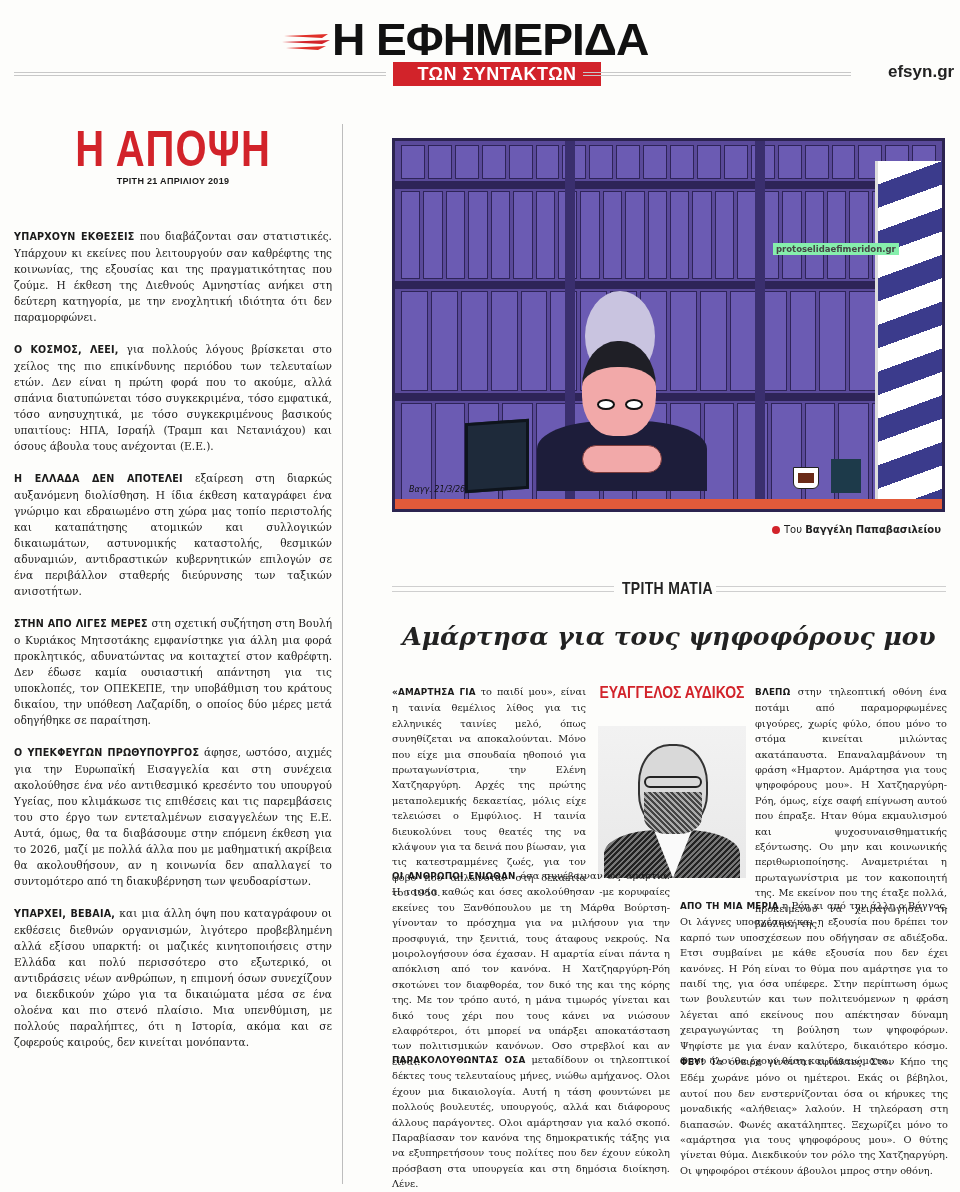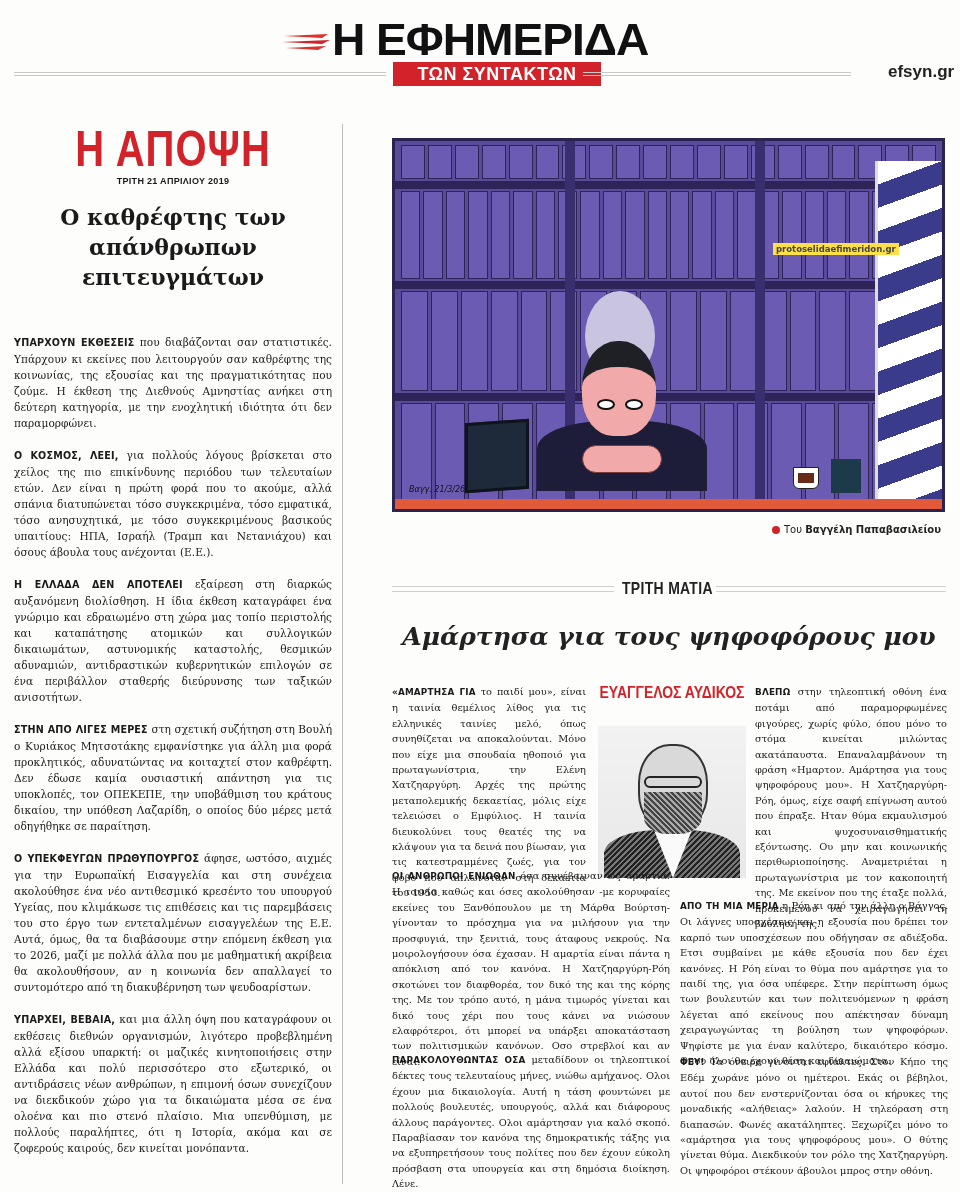--- a/index.html
+++ b/index.html
@@ -30,21 +30,21 @@
 
   
   .cartoon { position: absolute; left: 392px; top: 138px; width: 553px; height: 374px; background: #5a4a9a; border: 3px solid #2c2450; overflow: hidden; }
   .shelf { position: absolute; left: 0; width: 100%; height: 8px; background: #2e2458; }
   .bookrow { position: absolute; left: 0; width: 100%; display: flex; gap: 3px; padding: 0 6px; }
   .book { flex: 1; background: #6b5bb3; border: 1px solid #2e2458; }
   .pillar { position: absolute; top: 0; width: 10px; height: 100%; background: #3a2f6e; }
   .bubble { position: absolute; background: #fff; border: 2px solid #111; border-radius: 50%; display: flex; align-items: center; justify-content: center; text-align: center; font-family: "DejaVu Sans", sans-serif; font-size: 13px; line-height: 17px; color: #111; padding: 16px; }
   .bubble.b1 { left: 42px; top: 18px; width: 158px; height: 118px; }
   .bubble.b2 { left: 290px; top: 92px; width: 118px; height: 98px; font-size: 12px; }
-  .watermark { position: absolute; left: 378px; top: 102px; background: #fde047; font-family: "DejaVu Sans", sans-serif; font-weight: 700; font-size: 8.5px; color: #444; padding: 1px 3px; text-align: right; }
+  .watermark { position: absolute; left: 378px; top: 102px; background: #86efac; font-family: "DejaVu Sans", sans-serif; font-weight: 700; font-size: 8.5px; color: #444; padding: 1px 3px; text-align: right; }
   .lamp { position: absolute; left: 190px; top: 150px; width: 70px; height: 90px; border-radius: 50%; background: #c9c4e0; }
   .figure { position: absolute; left: 142px; top: 200px; width: 170px; height: 145px; }
   .head { position: absolute; left: 45px; top: 0; width: 74px; height: 95px; background: #f2a9a9; border-radius: 48% 48% 42% 42%; border-top: 26px solid #1f1f26; }
   .glasses { position: absolute; left: 60px; top: 58px; width: 46px; height: 12px; display: flex; justify-content: space-between; }
   .glasses span { width: 18px; height: 11px; background: #fff; border: 2px solid #111; border-radius: 50%; }
   .suit { position: absolute; left: 0; top: 80px; width: 170px; height: 70px; background: #1d1d3a; border-radius: 40% 40% 0 0; }
   .hands { position: absolute; left: 45px; top: 104px; width: 80px; height: 28px; background: #f2a9a9; border-radius: 14px; border: 1px solid #7a3a3a; }
   .monitor { position: absolute; left: 70px; top: 280px; width: 64px; height: 70px; background: #1e2a3a; border: 3px solid #0e141c; transform: skewY(-4deg); }
   .flag { position: absolute; left: 480px; top: 20px; width: 70px; height: 340px; background: repeating-linear-gradient(160deg, #ffffff 0 22px, #3b3b8c 22px 44px); border-left: 3px solid #ddd; }
   .cup { position: absolute; left: 398px; top: 326px; width: 26px; height: 22px; background: #fff; border: 1px solid #222; border-radius: 0 0 6px 6px; }
@@ -97,21 +97,20 @@
   <div class="mast-sub">ΤΩΝ ΣΥΝΤΑΚΤΩΝ</div>
   <div class="mast-rule right"></div>
   <div class="site">efsyn.gr</div>
 </header>
 
 <div class="col-divider"></div>
 
 <section class="editorial">
   <div class="ed-kicker">Η ΑΠΟΨΗ</div>
   <div class="ed-date">ΤΡΙΤΗ 21 ΑΠΡΙΛΙΟΥ 2019</div>
-  <h1 class="ed-headline">Ο καθρέφτης των απάνθρωπων επιτευγμάτων</h1>
   <div class="ed-body">
     <p><span class="lead">ΥΠΑΡΧΟΥΝ ΕΚΘΕΣΕΙΣ</span><span> που διαβάζονται σαν στατιστικές. Υπάρχουν κι εκείνες που λειτουργούν σαν καθρέφτης της κοινωνίας, της εξουσίας και της πραγματικότητας που ζούμε. Η έκθεση της Διεθνούς Αμνηστίας ανήκει στη δεύτερη κατηγορία, με την ενοχλητική ιδιότητα ότι δεν παραμορφώνει.</span></p>
     <p><span class="lead">Ο ΚΟΣΜΟΣ, ΛΕΕΙ,</span><span> για πολλούς λόγους βρίσκεται στο χείλος της πιο επικίνδυνης περιόδου των τελευταίων ετών. Δεν είναι η πρώτη φορά που το ακούμε, αλλά σπάνια διατυπώνεται τόσο συγκεκριμένα, τόσο εμφατικά, τόσο ανησυχητικά, με τόσο συγκεκριμένους βασικούς υπαιτίους: ΗΠΑ, Ισραήλ (Τραμπ και Νετανιάχου) και όσους άβουλα τους ανέχονται (Ε.Ε.).</span></p>
     <p><span class="lead">Η ΕΛΛΑΔΑ ΔΕΝ ΑΠΟΤΕΛΕΙ</span><span> εξαίρεση στη διαρκώς αυξανόμενη διολίσθηση. Η ίδια έκθεση καταγράφει ένα γνώριμο και εδραιωμένο στη χώρα μας τοπίο περιστολής και καταπάτησης ατομικών και συλλογικών δικαιωμάτων, αστυνομικής καταστολής, θεσμικών αδυναμιών, αντιδραστικών κυβερνητικών επιλογών σε ένα περιβάλλον σταθερής διεύρυνσης των ταξικών ανισοτήτων.</span></p>
     <p><span class="lead">ΣΤΗΝ ΑΠΟ ΛΙΓΕΣ ΜΕΡΕΣ</span><span> στη σχετική συζήτηση στη Βουλή ο Κυριάκος Μητσοτάκης εμφανίστηκε για άλλη μια φορά προκλητικός, αδυνατώντας να κοιταχτεί στον καθρέφτη. Δεν έδωσε καμία ουσιαστική απάντηση για τις υποκλοπές, τον ΟΠΕΚΕΠΕ, την υποβάθμιση του κράτους δικαίου, την υπόθεση Λαζαρίδη, ο οποίος δύο μέρες μετά οδηγήθηκε σε παραίτηση.</span></p>
     <p><span class="lead">Ο ΥΠΕΚΦΕΥΓΩΝ ΠΡΩΘΥΠΟΥΡΓΟΣ</span><span> άφησε, ωστόσο, αιχμές για την Ευρωπαϊκή Εισαγγελία και στη συνέχεια ακολούθησε ένα νέο αντιθεσμικό κρεσέντο του υπουργού Υγείας, που κλιμάκωσε τις επιθέσεις και τις παρεμβάσεις του στο έργο των εντεταλμένων εισαγγελέων της Ε.Ε. Αυτά, όμως, θα τα διαβάσουμε στην επόμενη έκθεση για το 2026, μαζί με πολλά άλλα που με μαθηματική ακρίβεια θα ακολουθήσουν, αν η κοινωνία δεν απαλλαγεί το συντομότερο από τη διακυβέρνηση των ψευδοαρίστων.</span></p>
     <p><span class="lead">ΥΠΑΡΧΕΙ, ΒΕΒΑΙΑ,</span><span> και μια άλλη όψη που καταγράφουν οι εκθέσεις διεθνών οργανισμών, λιγότερο προβεβλημένη αλλά εξίσου υπαρκτή: οι μαζικές κινητοποιήσεις στην Ελλάδα και πολύ περισσότερο στο εξωτερικό, οι αντιδράσεις νέων ανθρώπων, η επιμονή όσων συνεχίζουν να διεκδικούν χώρο για τα δικαιώματα μέσα σε ένα ολοένα και πιο στενό πλαίσιο. Μια υπενθύμιση, με πολλούς παραλήπτες, ότι η Ιστορία, ακόμα και σε ζοφερούς καιρούς, δεν κινείται μονόπαντα.</span></p>
   </div>
 </section>
 

